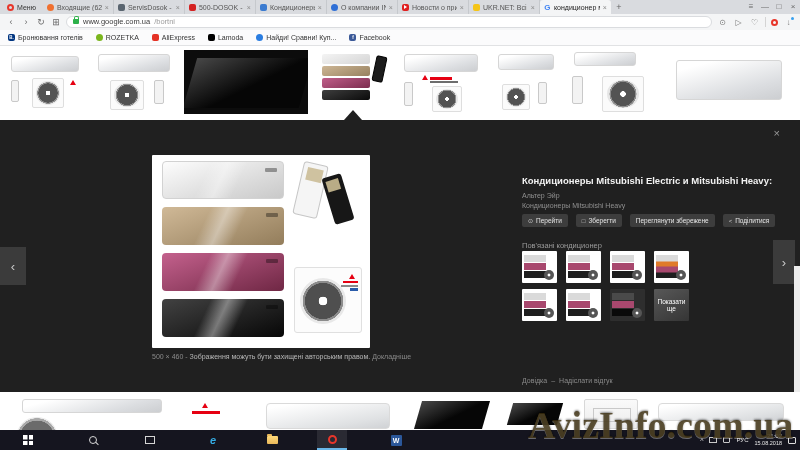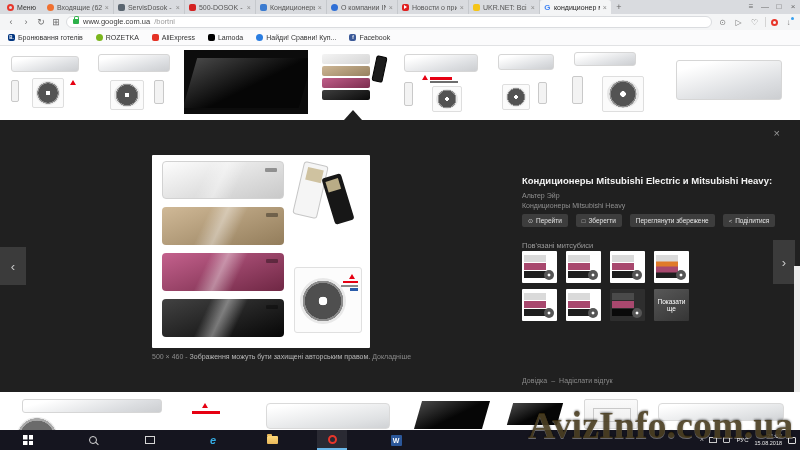--- a/index.html
+++ b/index.html
@@ -346,21 +346,21 @@
     </div>
     <div class="abtn">
       <span>Переглянути збережене</span>
     </div>
     <div class="abtn">
       <span class="aic">&lt;</span>
       <span>Поділитися</span>
     </div>
   </div>
 
-  <div class="rel-label">Пов'язані митсубиси</div>
+  <div class="rel-label">Пов'язані кондиционер</div>
   <div class="relgrid">
     <div class="rel"></div>
     <div class="rel"></div>
     <div class="rel"></div>
     <div class="rel orange"></div>
     <div class="rel"></div>
     <div class="rel"></div>
     <div class="rel dark"></div>
     <div class="rel more">
       <span class="rel-more-text">Показати ще</span>

